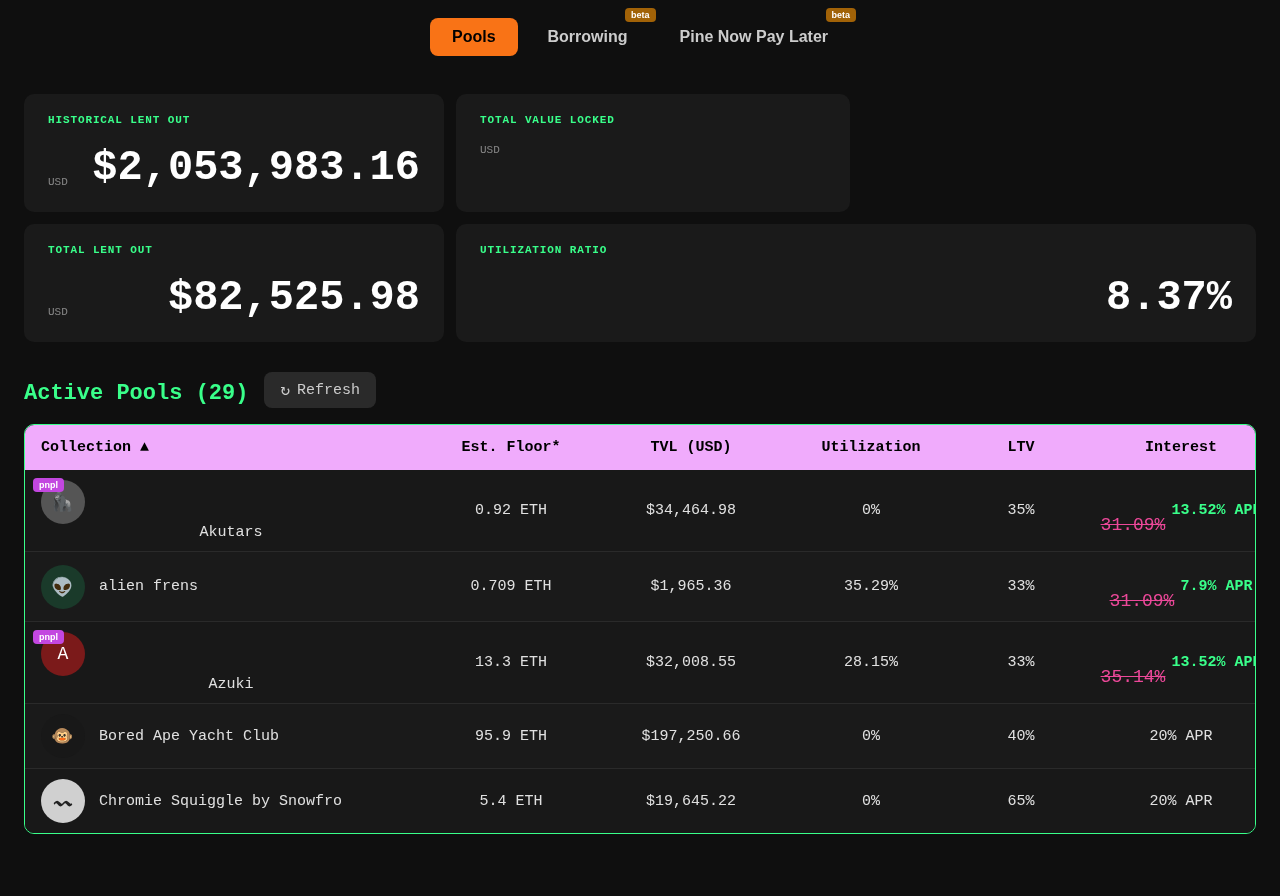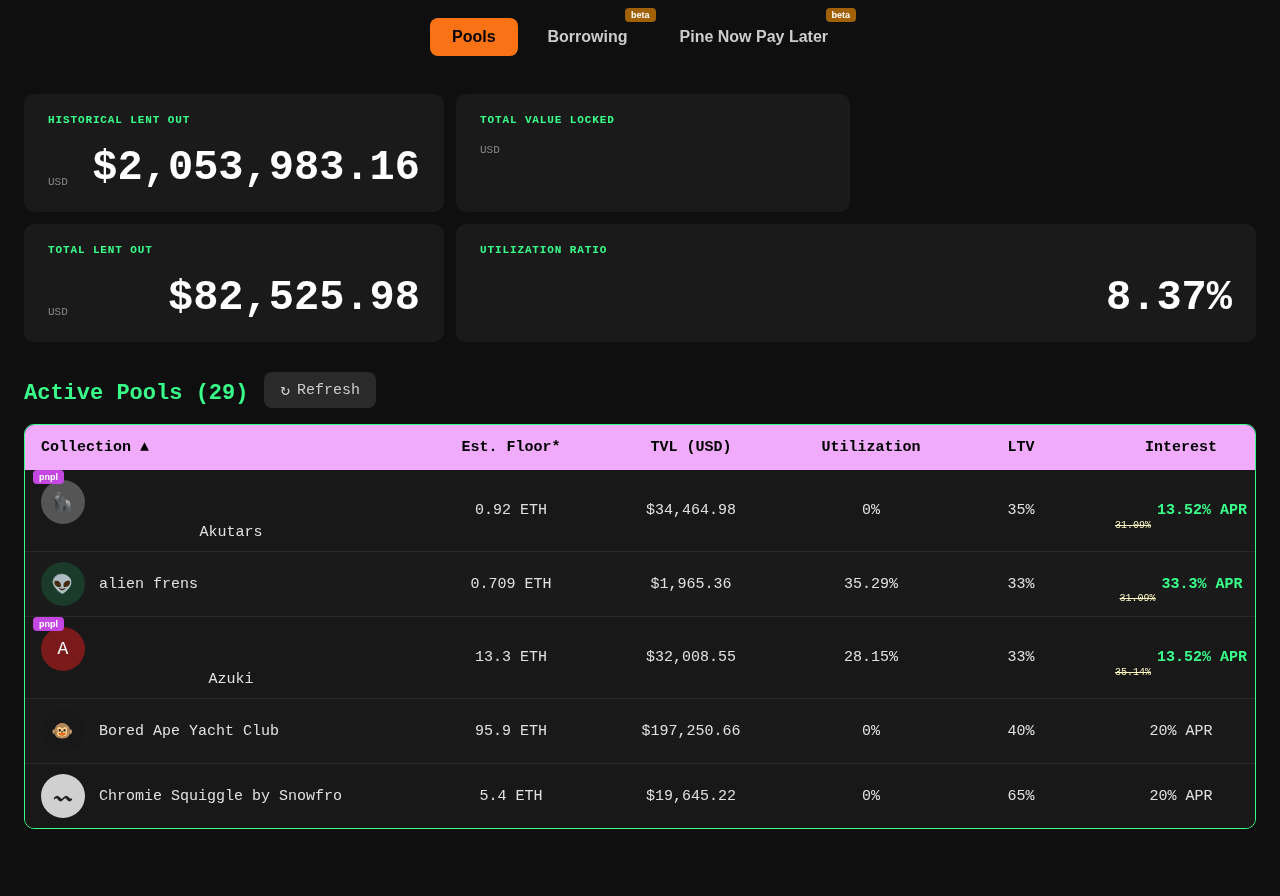--- a/index.html
+++ b/index.html
@@ -197,41 +197,41 @@
       font-size: 18px;
       overflow: hidden;
     }
     .collection-name {
       font-family: 'Courier New', monospace;
       font-size: 15px;
       color: #e0e0e0;
     }
     .pnpl-badge {
       position: absolute;
-      top: 0;
+      top: 8px;
       left: 8px;
       background: #c347e0;
       color: #fff;
       font-size: 9px;
       padding: 2px 6px;
       border-radius: 4px;
       font-weight: 700;
       font-family: sans-serif;
       z-index: 2;
     }
     .interest-cell {
       display: flex;
       align-items: center;
       justify-content: center;
       gap: 6px;
     }
     .strikethrough {
       text-decoration: line-through;
-      color: #fef9c3;
-      font-size: 10px;
+      color: #ec4899;
+      font-size: 18px;
       margin-top: 29px;
     }
     .highlight-interest {
       color: #39ff8a;
       font-weight: 700;
     }
 
     
     .av-akutars { background: #555; }
     .av-alien { background: #2a4a3a; }
@@ -330,21 +330,21 @@
       <div class="collection-avatar av-alien" style="background:#1a3a2a; color:#7f7;">👽</div>
       <span class="collection-name">alien frens</span>
     </div>
     <div class="table-cell">0.709 ETH</div>
     <div class="table-cell">$1,965.36</div>
     <div class="table-cell">35.29%</div>
     <div class="table-cell">33%</div>
     <div class="table-cell">
           <div class="interest-cell">
       <span class="strikethrough">31.09%</span>
-      <span class="highlight-interest">33.3% APR</span>
+      <span class="highlight-interest">7.9% APR</span>
     </div>
         </div>
   </div>
       <div class="table-row">
     <span class="pnpl-badge">pnpl</span>
     <div class="table-cell">
       <div class="collection-avatar av-azuki" style="background:#7b1a1a; color:#fff;">A</div>
       <span class="collection-name">Azuki</span>
     </div>
     <div class="table-cell">13.3 ETH</div>

